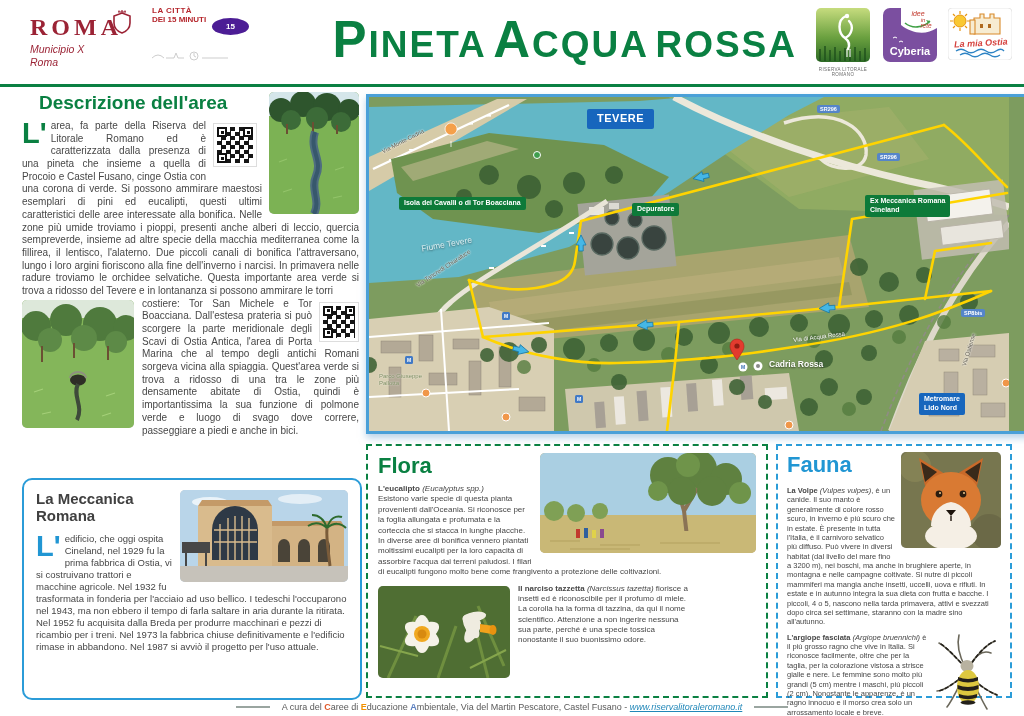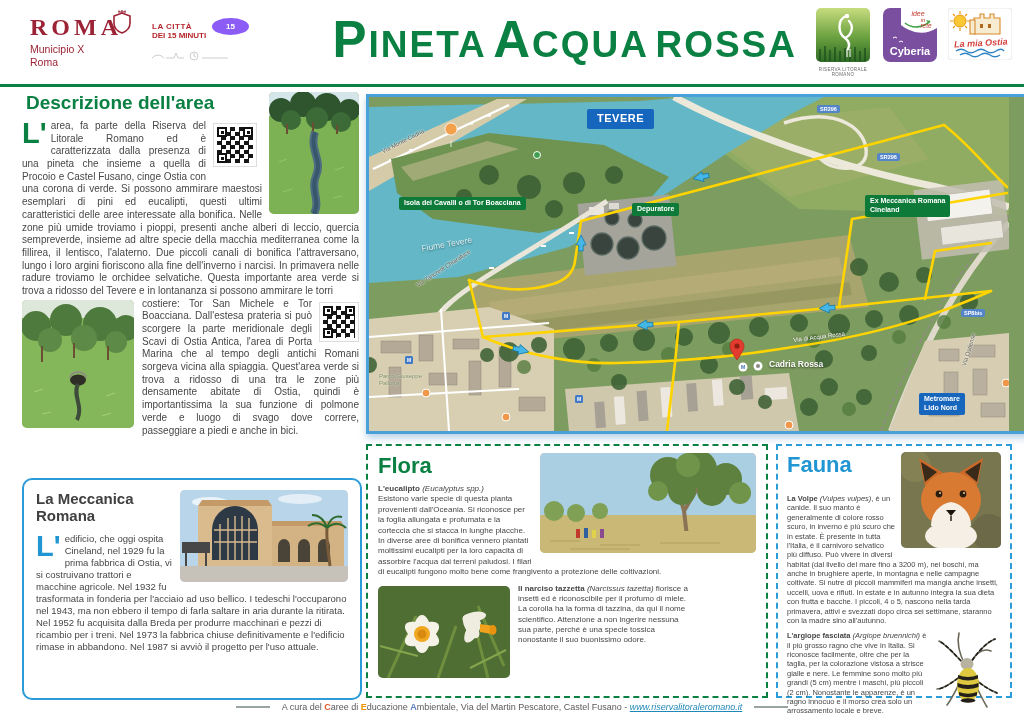--- a/index.html
+++ b/index.html
@@ -3,39 +3,39 @@
 <meta charset="utf-8">
 <style>
   html,body{margin:0;padding:0;background:#e8e8e8;}
   .poster{position:relative;width:1024px;height:716px;background:#fff;overflow:hidden;
           font-family:"Liberation Sans",sans-serif;color:#454545;}
   
   .hdr{position:absolute;left:0;top:0;width:1024px;height:84px;background:#fff;}
   .hdr-rule{position:absolute;left:0;top:84px;width:1024px;height:3px;background:#0a8042;}
   .roma{position:absolute;left:30px;top:14px;color:#9b2335;}
   .roma .word{font-family:"Liberation Serif",serif;font-size:24px;letter-spacing:4px;font-weight:600;}
-  .roma .sub{font-size:10.5px;line-height:1.25;margin-top:2px;}
+  .roma .sub{font-size:10.5px;line-height:1.25;margin-top:2px;font-style:italic;}
   .roma-shield{position:absolute;left:112px;top:10px;}
-  .c15{position:absolute;left:152px;top:22px;color:#b5262c;width:78px;}
+  .c15{position:absolute;left:152px;top:6px;color:#b5262c;width:78px;}
   .c15 .l1{font-size:8px;font-weight:bold;letter-spacing:.5px;}
   .c15 .l2{font-size:8px;font-weight:bold;}
   .c15-mark{position:absolute;left:212px;top:18px;width:37px;height:17px;border-radius:50%;
-            background:#8b5cf6;color:#fff;font-size:8px;font-weight:bold;display:flex;
+            background:#4c1d95;color:#fff;font-size:8px;font-weight:bold;display:flex;
             align-items:center;justify-content:center;}
   .c15-doodle{position:absolute;left:150px;top:48px;opacity:.55;}
   .title{position:absolute;left:235px;top:8px;width:562px;text-align:right;color:#0a8042;
          font-weight:bold;letter-spacing:2px;white-space:nowrap;}
   .title .big{font-size:51px;line-height:64px;}
   .title .sc{font-size:37px;}
   .logos{position:absolute;right:12px;top:8px;display:flex;gap:9px;align-items:flex-start;}
   .logo-col{width:58px;text-align:center;}
   .logo-cap{font-size:4.5px;color:#6a6a6a;letter-spacing:.4px;margin-top:1px;}
   
   .leftcol{position:absolute;left:22px;top:92px;width:337px;}
-  .h-green{font-size:19px;font-weight:bold;color:#0a8042;margin:0 0 6px 4px;}
+  .h-green{font-size:19px;font-weight:bold;color:#0a8042;margin:0 0 6px 17px;}
   .body-t{font-size:10px;line-height:1.27;text-align:justify;color:#474747;}
   .dropcap{float:left;font-size:29px;line-height:25px;font-weight:bold;color:#0a8042;margin:1px 4px 0 0;}
   .dropcap.blue{color:#2196d3;}
   .ph{border-radius:5px;overflow:hidden;display:block;background:#ccc;}
   .fl-r{float:right;margin:0 0 5px 7px;}
   .fl-l{float:left;margin:2px 8px 3px 0;}
   .qr{position:relative;background:#fff;border:1px solid #ddd;float:right;}
   .qr .mods{position:absolute;inset:3px;background:repeating-conic-gradient(#161616 0% 25%,#ffffff 0% 50%);
             background-size:9px 9px;}
   .qr .f{position:absolute;width:10px;height:10px;border:2.5px solid #111;background:#fff;box-sizing:border-box;}
@@ -60,21 +60,21 @@
          text-shadow:0 1px 2px rgba(0,0,0,.6);}
   .badge{position:absolute;background:#5585c9;color:#fff;font-size:5.5px;font-weight:bold;
          padding:1px 3px;border-radius:2px;white-space:nowrap;}
   .parklbl{position:absolute;font-size:6px;color:#7f8f63;width:48px;line-height:1.1;
            text-shadow:0 0 2px #fff;}
   
   .panel{position:absolute;background:#fff;box-sizing:border-box;}
   .flora{left:366px;top:444px;width:402px;height:254px;border:2px dashed #0a8042;padding:7px 10px;}
   .fauna{left:776px;top:444px;width:236px;height:254px;border:2px dashed #2b9cd8;padding:6px 9px;}
   .flora h3{margin:0 0 5px 0;font-size:22px;color:#0a8042;}
-  .fauna h3{margin:0 0 16px 0;font-size:22px;color:#2196d3;}
+  .fauna h3{margin:0 0 8px 0;font-size:22px;color:#2196d3;}
   .sp-t{font-size:8px;line-height:1.3;color:#474747;}
   .fauna .sp-t{font-size:7.5px;line-height:1.25;}
   .sp-lead{font-weight:bold;margin-top:24px;}
   .sp-sci{font-style:italic;text-align:center;}
   .mt6{margin-top:6px;}
   
   .footer{position:absolute;left:0;top:702px;width:1024px;display:flex;align-items:center;
           justify-content:center;gap:12px;font-size:9px;color:#5a5a5a;}
   .frule{width:34px;height:2px;background:#9aa5a0;}
   .f-c{color:#e05a2b;font-weight:bold;}

